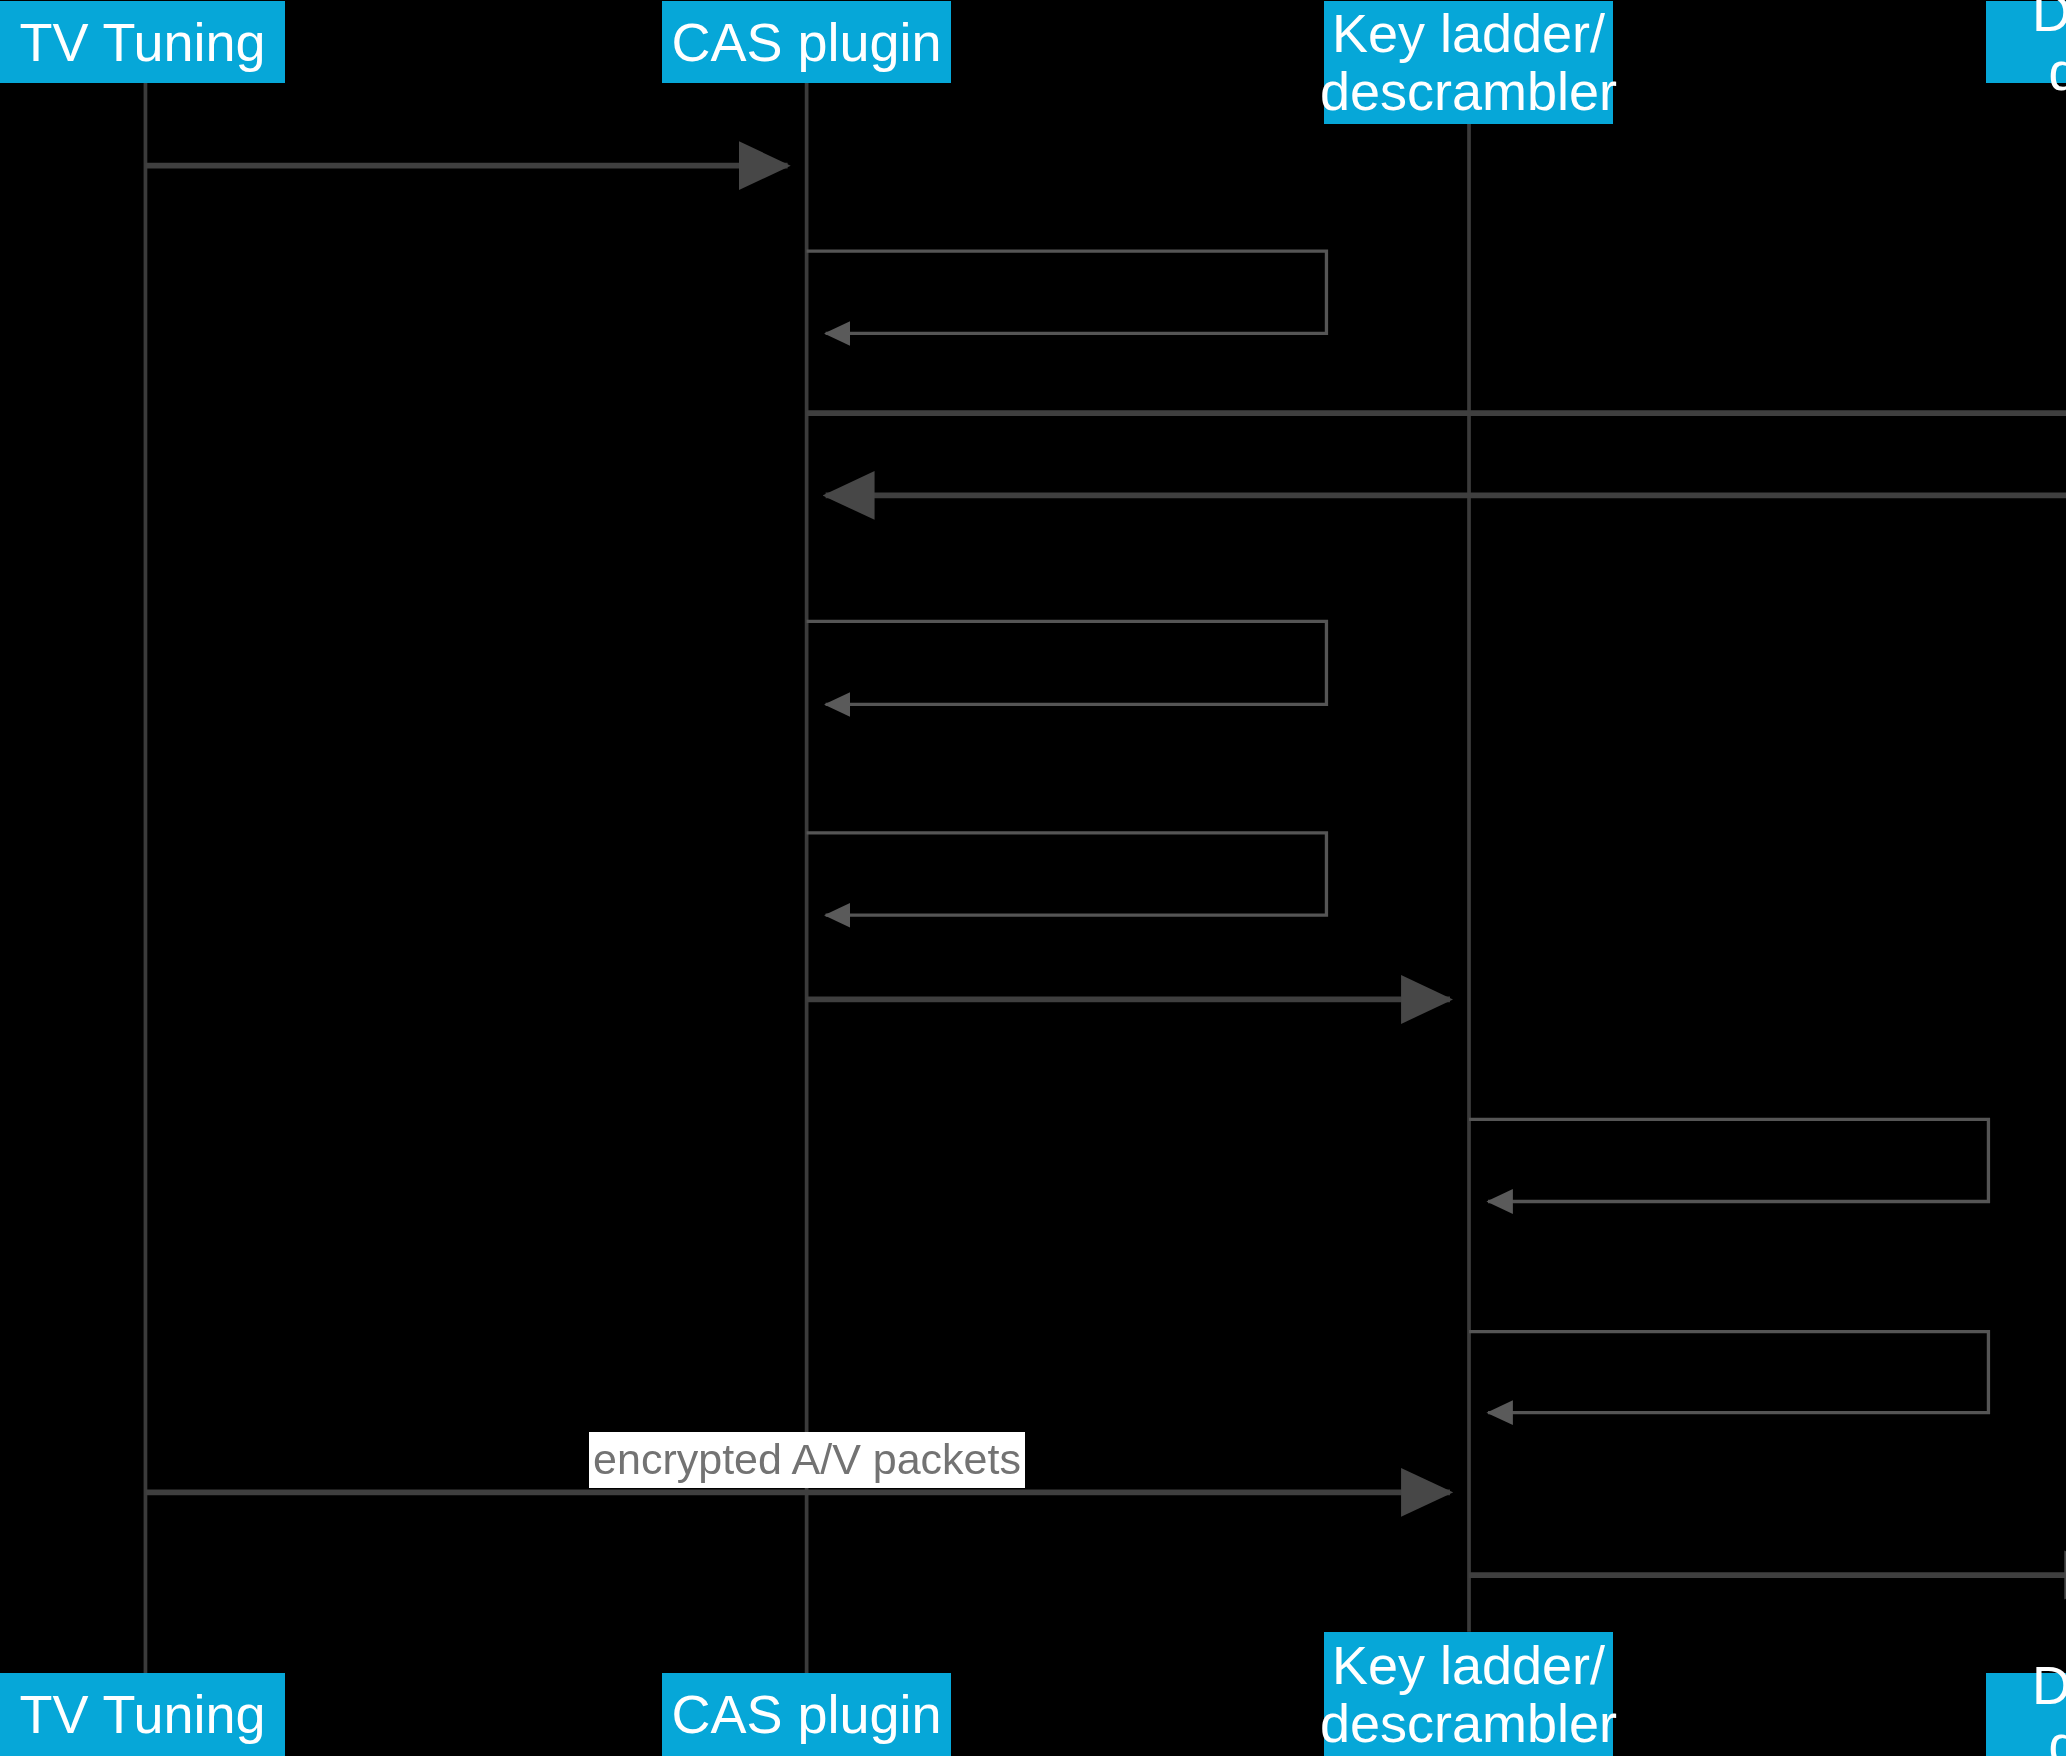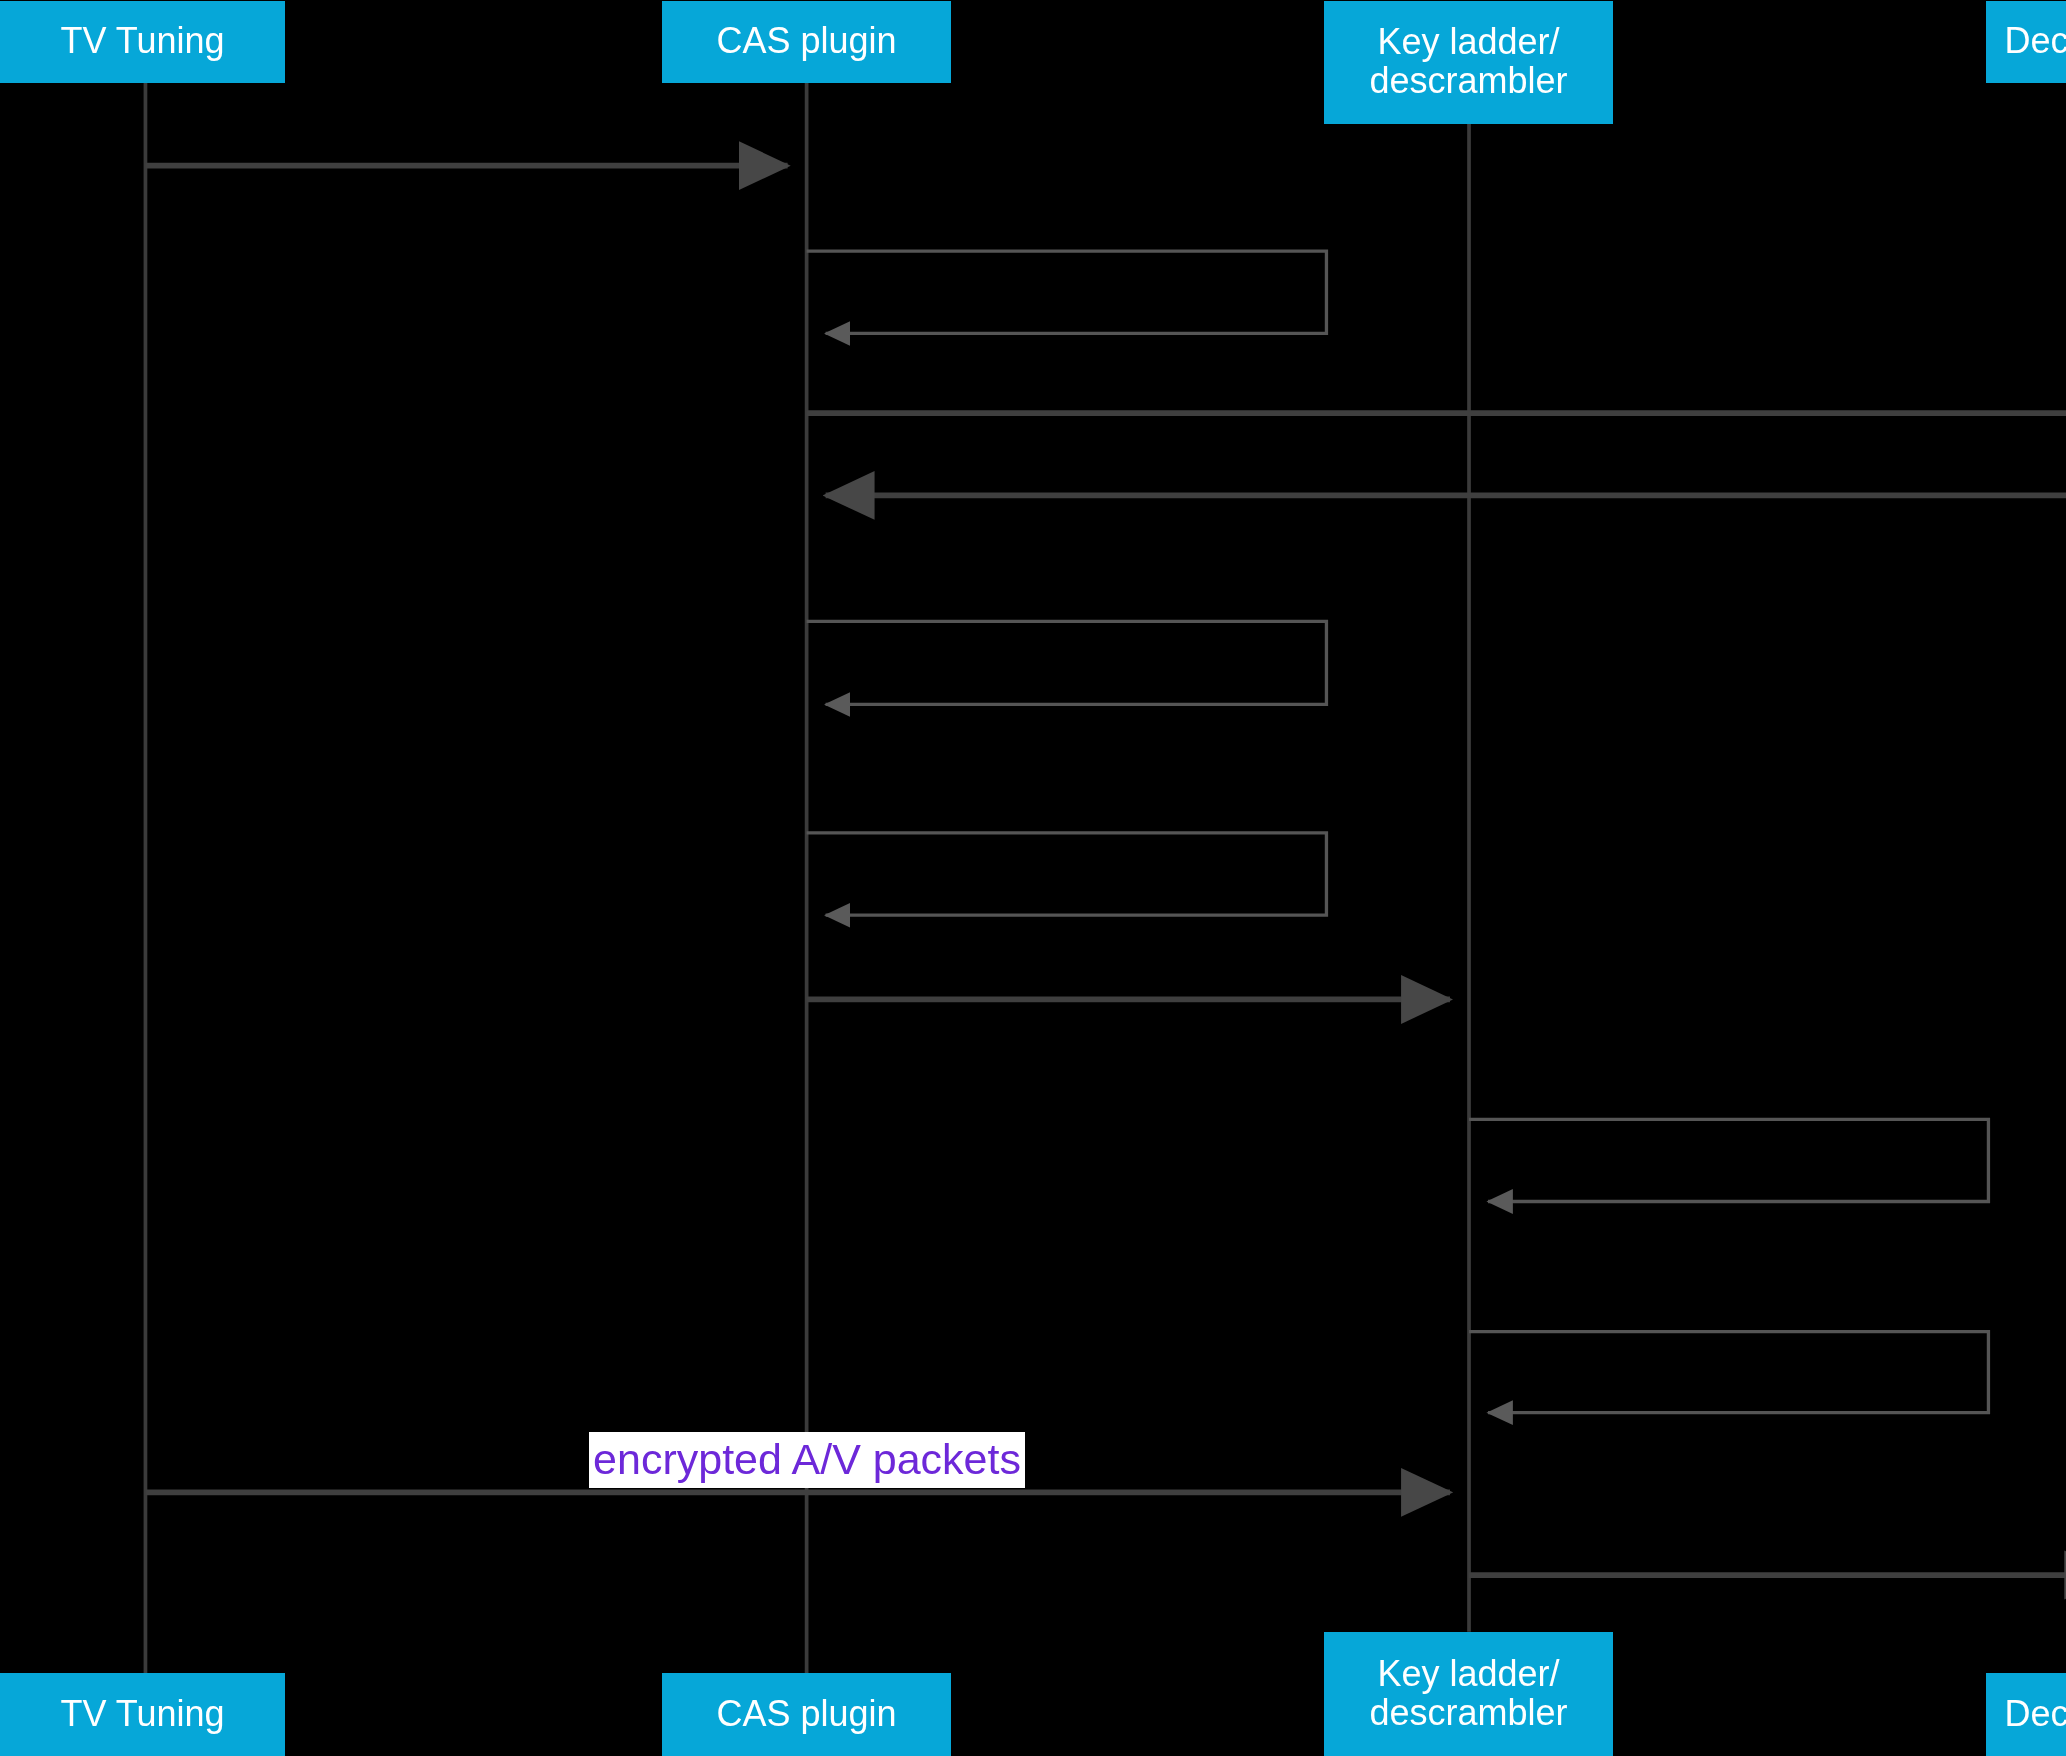--- a/index.html
+++ b/index.html
@@ -33,21 +33,21 @@
     background: #06A7D8;
     display: flex;
     align-items: center;
     justify-content: center;
     text-align: center;
     box-sizing: border-box;
   }
   .participant-label {
     color: #FFFFFF;
     font-family: "Liberation Sans", sans-serif;
-    font-size: 36px;
+    font-size: 54px;
     line-height: 1.08;
     font-weight: 400;
     white-space: pre-line;
     letter-spacing: 0px;
   }
   .msg-label {
     position: absolute;
     background: #FFFFFF;
     color: #000000;
     font-family: "Liberation Sans", sans-serif;
@@ -115,16 +115,16 @@
     <span class="participant-label">CAS plugin</span>
   </div>
   <div class="participant-box" style="left: 1324px; top: 1632px; width: 289px; height: 124px; background: rgb(6, 167, 216);">
     <span class="participant-label">Key ladder/
 descrambler</span>
   </div>
   <div class="participant-box" style="left: 1986px; top: 1673px; width: 293px; height: 83px; background: rgb(6, 167, 216);">
     <span class="participant-label">Decode, display</span>
   </div>
 
-  <div class="msg-label" style="left: 589px; top: 1432px; background: rgb(255, 255, 255); color: #6d28d9;">encrypted A/V packets</div>
+  <div class="msg-label" style="left: 589px; top: 1432px; background: rgb(255, 255, 255); color: #737373;">encrypted A/V packets</div>
 
 </div>
 
 
 </body></html>

